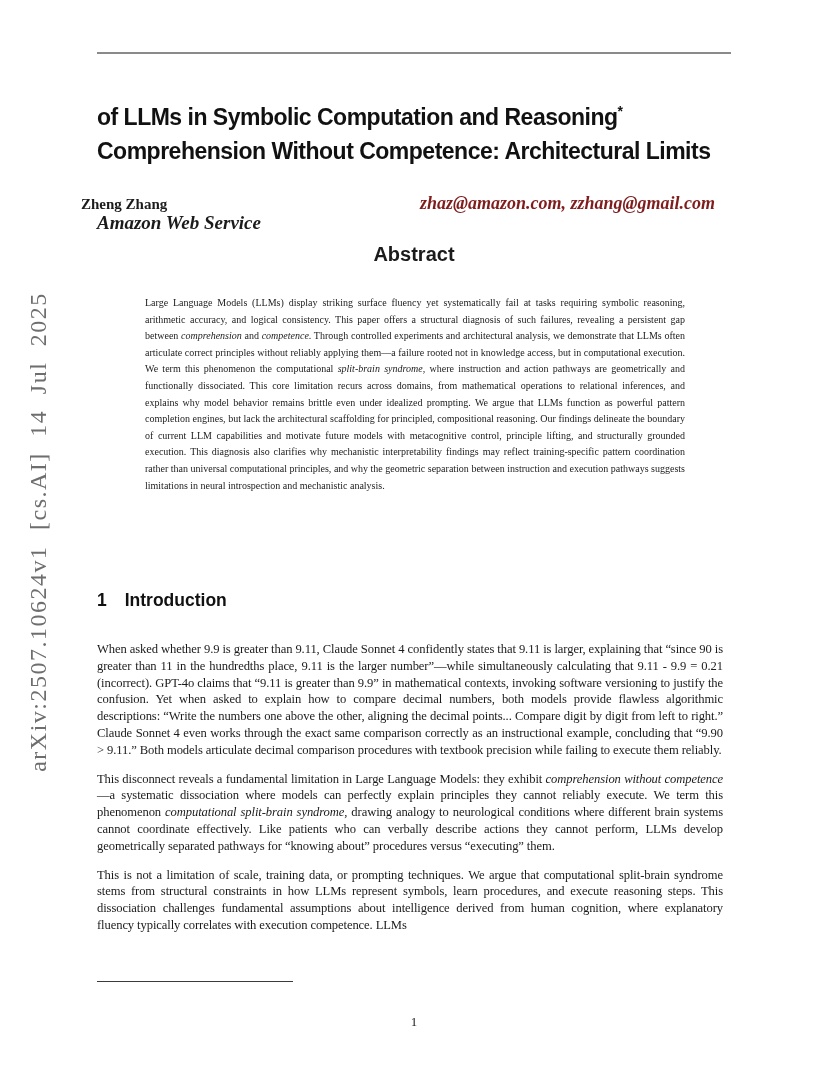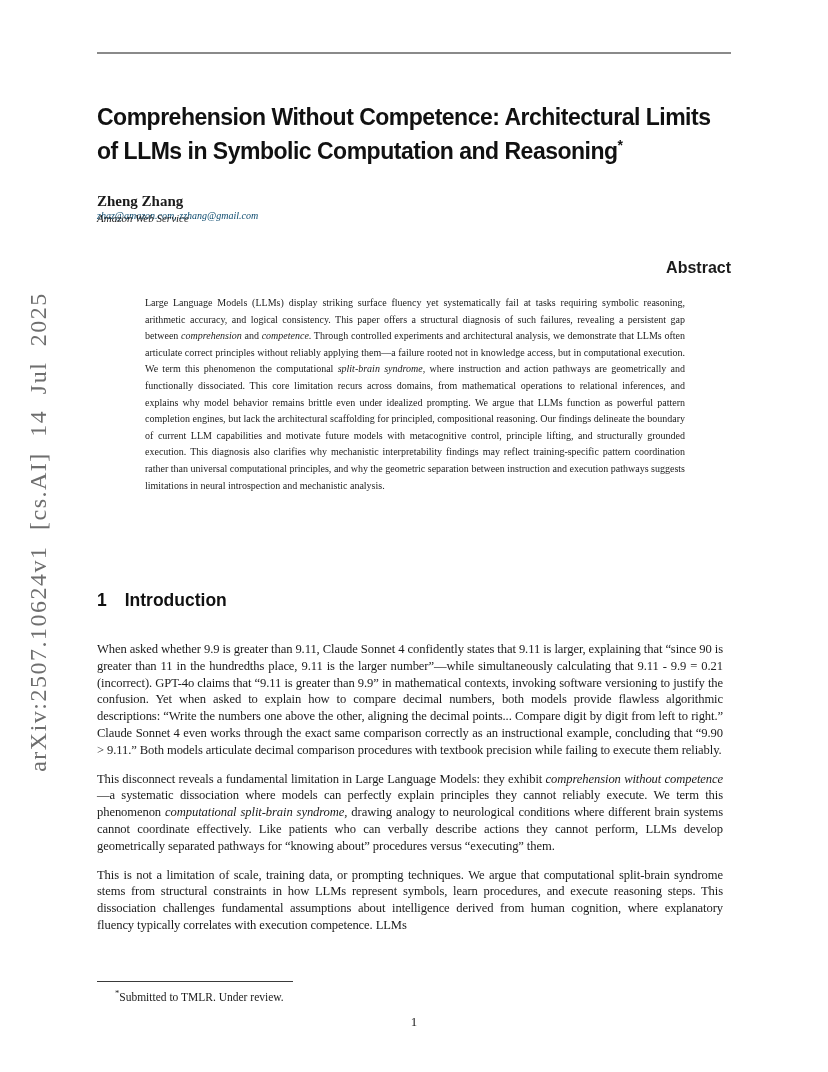--- a/index.html
+++ b/index.html
@@ -33,34 +33,34 @@
     position:absolute;left:97px;top:100px;width:640px;
     font-family:"Liberation Sans", sans-serif;
     font-weight:bold;
     font-size:23px;line-height:34px;
     letter-spacing:-0.5px;
     color:#111;
     white-space:nowrap;
   }
   .title sup{font-size:14px;line-height:0;}
   .author-row{
-    position:absolute;left:97px;top:193px;width:634px;
-    display:flex;justify-content:space-between;align-items:baseline;flex-direction:column;
+    position:absolute;left:81px;top:193px;width:634px;
+    display:flex;justify-content:space-between;align-items:baseline;
   }
   .author-name{font-weight:bold;font-size:15px;}
-  .author-emails{font-style:italic;font-size:10px;color:#0c4a6e;}
+  .author-emails{font-style:italic;font-size:18px;color:#7f1d1d;font-weight:bold;}
   .affiliation{
     position:absolute;left:97px;top:212px;
-    font-style:italic;font-size:11px;
+    font-style:italic;font-size:19px;font-weight:bold;
   }
   .abstract-heading{
-    position:absolute;left:97px;top:259px;width:634px;
-    text-align:right;
+    position:absolute;left:97px;top:243px;width:634px;
+    text-align:center;
     font-family:"Liberation Sans", sans-serif;
-    font-weight:bold;font-size:16px;
+    font-weight:bold;font-size:20px;
   }
   .abstract-body{
     position:absolute;left:145px;top:295px;width:540px;
     font-size:10px;line-height:16.6px;
     text-align:justify;
   }
   .section-heading{
     position:absolute;left:97px;top:590px;
     font-family:"Liberation Sans", sans-serif;
     font-weight:bold;font-size:17.5px;
@@ -92,22 +92,22 @@
 </head>
 <body>
 
 <div class="page">
 
   <div class="arxiv-stamp">arXiv:2507.10624v1 [cs.AI] 14 Jul 2025</div>
 
   <div class="rule-top"></div>
 
   <div class="title">
+    <div><span>of LLMs in Symbolic Computation and Reasoning</span><sup>*</sup></div>
     <div>Comprehension Without Competence: Architectural Limits</div>
-    <div><span>of LLMs in Symbolic Computation and Reasoning</span><sup>*</sup></div>
   </div>
 
   <div class="author-row">
     <span class="author-name">Zheng Zhang</span>
     <span class="author-emails">zhaz@amazon.com, zzhang@gmail.com</span>
   </div>
   <div class="affiliation">Amazon Web Service</div>
 
   <div class="abstract-heading">Abstract</div>
 
@@ -117,17 +117,16 @@
     <span class="sec-num">1</span><span>Introduction</span>
   </div>
 
   <div class="body-text">
     <p class="para"><span>When asked whether 9.9 is greater than 9.11, Claude Sonnet 4 confidently states that 9.11 is larger, explaining that “since 90 is greater than 11 in the hundredths place, 9.11 is the larger number”—while simultaneously calculating that 9.11 - 9.9 = 0.21 (incorrect). GPT-4o claims that “9.11 is greater than 9.9” in mathematical contexts, invoking software versioning to justify the confusion. Yet when asked to explain how to compare decimal numbers, both models provide flawless algorithmic descriptions: “Write the numbers one above the other, aligning the decimal points... Compare digit by digit from left to right.” Claude Sonnet 4 even works through the exact same comparison correctly as an instructional example, concluding that “9.90 &gt; 9.11.” Both models articulate decimal comparison procedures with textbook precision while failing to execute them reliably.</span></p>
     <p class="para"><span>This disconnect reveals a fundamental limitation in Large Language Models: they exhibit </span><span style="font-style: italic;">comprehension without competence</span><span>—a systematic dissociation where models can perfectly explain principles they cannot reliably execute. We term this phenomenon </span><span style="font-style: italic;">computational split-brain syndrome</span><span>, drawing analogy to neurological conditions where different brain systems cannot coordinate effectively. Like patients who can verbally describe actions they cannot perform, LLMs develop geometrically separated pathways for “knowing about” procedures versus “executing” them.</span></p>
     <p class="para"><span>This is not a limitation of scale, training data, or prompting techniques. We argue that computational split-brain syndrome stems from structural constraints in how LLMs represent symbols, learn procedures, and execute reasoning steps. This dissociation challenges fundamental assumptions about intelligence derived from human cognition, where explanatory fluency typically correlates with execution competence. LLMs</span></p>
   </div>
 
   <div class="footnote-rule"></div>
-  <div class="footnote"><sup>*</sup><span>Submitted to TMLR. Under review.</span></div>
 
   <div class="page-number">1</div>
 
 </div>
 
 </body></html>

